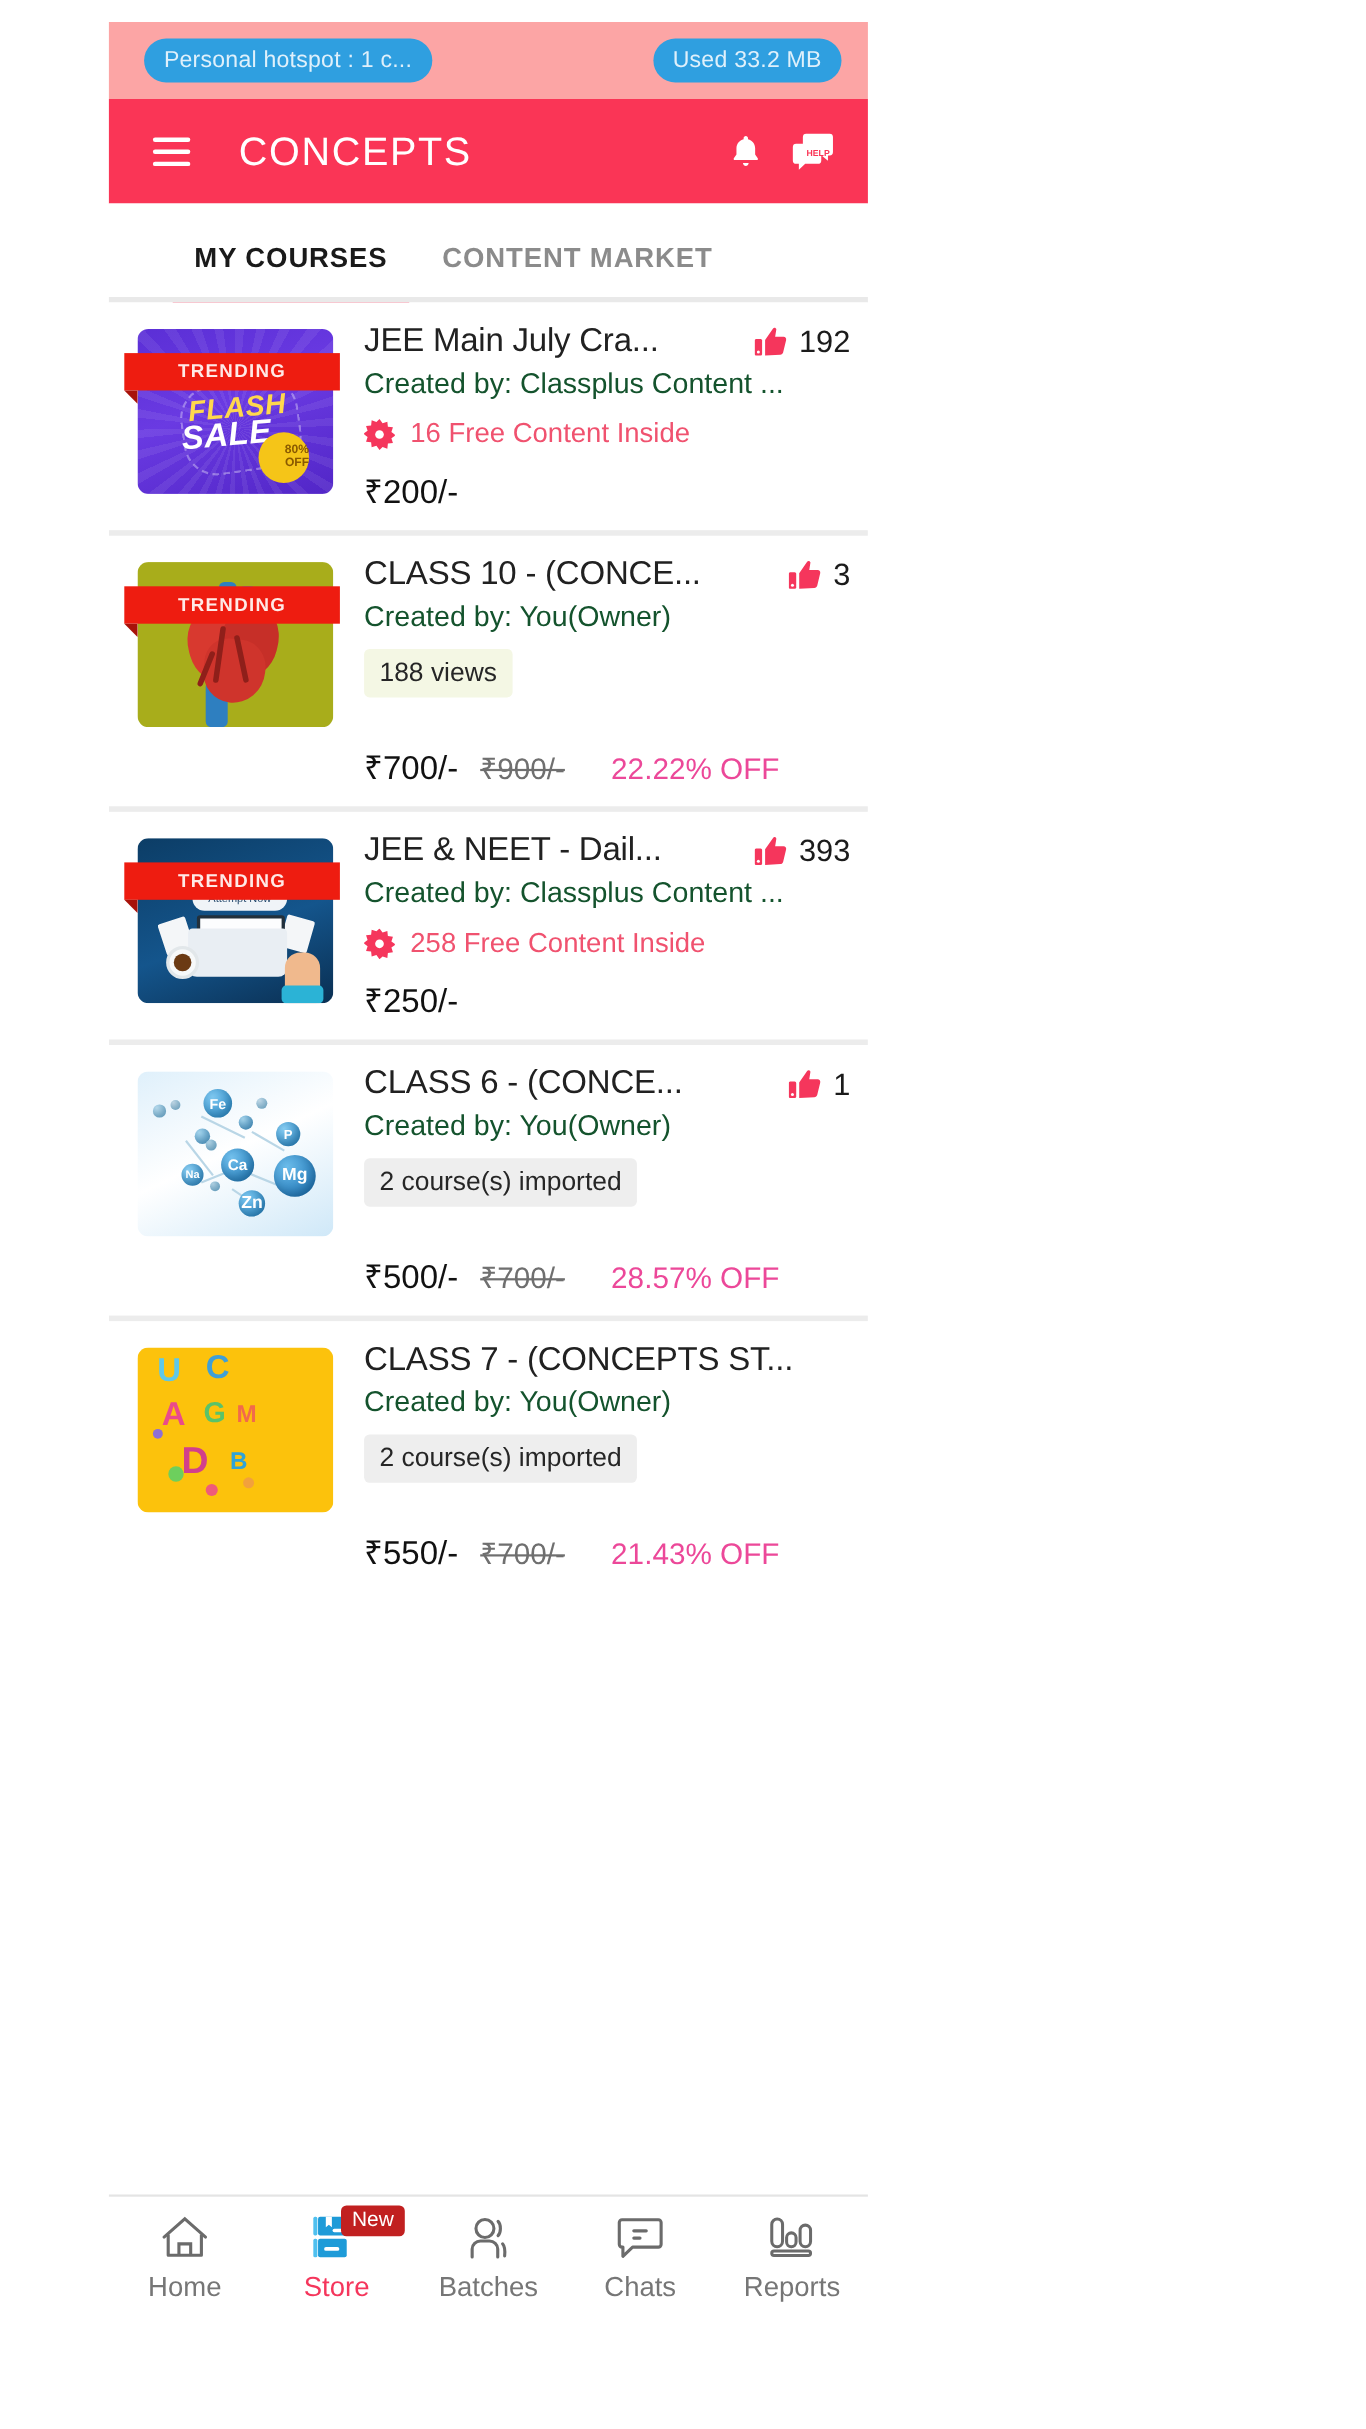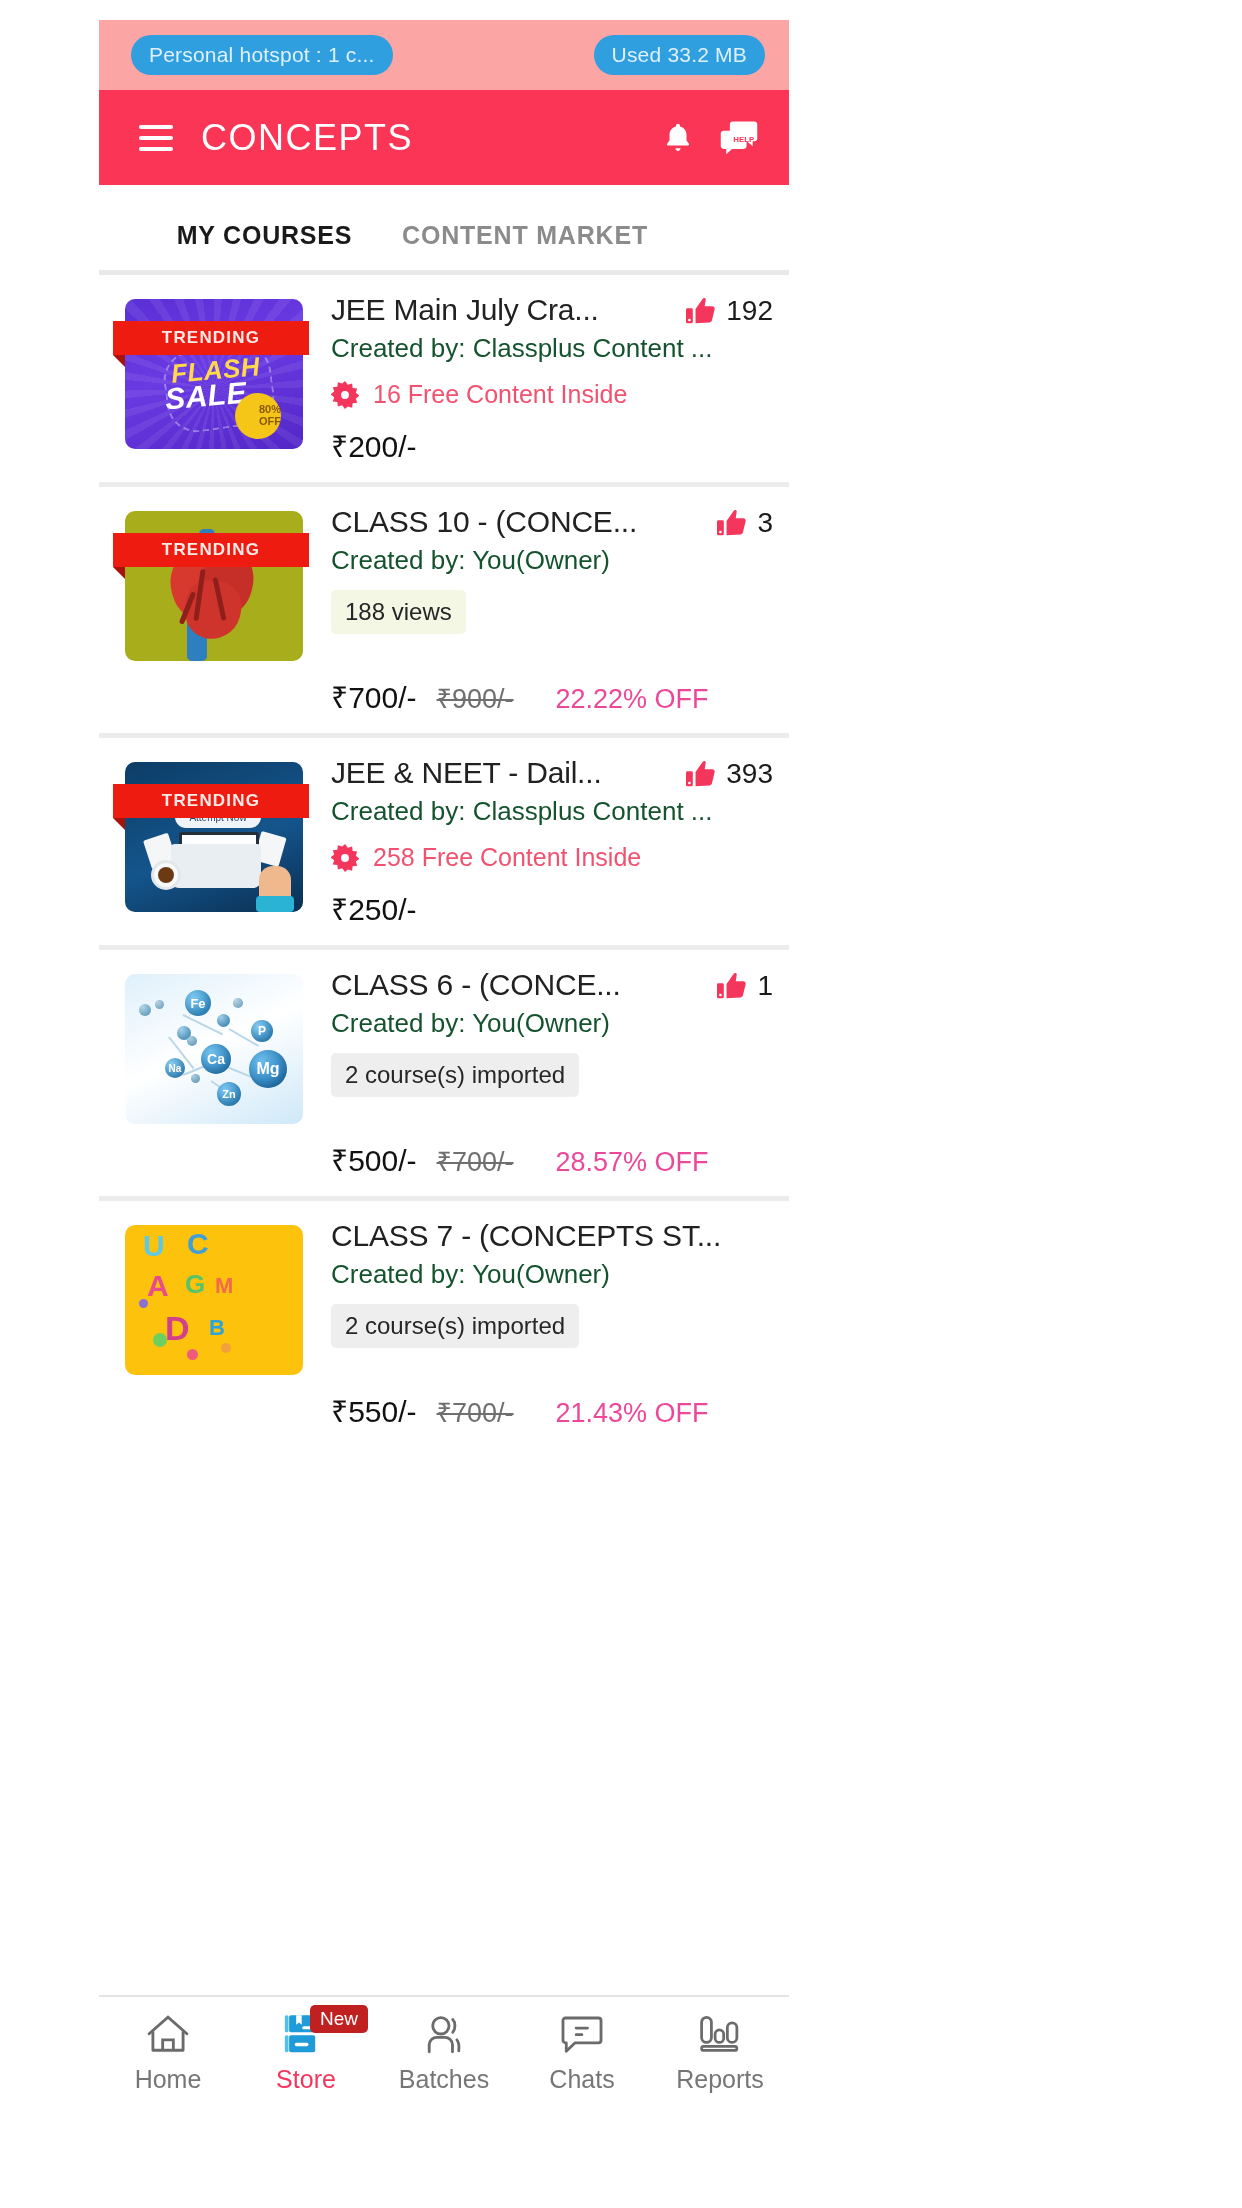--- a/index.html
+++ b/index.html
@@ -54,21 +54,21 @@
     width: 34px; height: 26px;
     display: flex; flex-direction: column; justify-content: space-between;
     margin-left: 18px;
     cursor: pointer;
   }
   .hamburger span { display:block; height: 4px; background: #fff; border-radius: 2px; }
   .apptitle {
     color: #ffffff;
     font-size: 36px;
     letter-spacing: 1.5px;
-    margin-left: 28px;
+    margin-left: 44px;
     font-weight: 400;
   }
   .appbar-right { margin-left: auto; display:flex; align-items:center; gap: 26px; padding-right: 10px;}
   .bell { width: 30px; height: 34px; position: relative; cursor: pointer;}
   .helpicon { width: 38px; height: 36px; position: relative; cursor:pointer;}
 
   
   .tabs {
     position: absolute;
     left: 99px; top: 185px;
@@ -462,21 +462,21 @@
             <div class="mol-line" style="left:104px;top:54px;width:34px;transform:rotate(30deg);"></div>
             <div class="mol-line" style="left:44px;top:62px;width:40px;transform:rotate(52deg);"></div>
             <div class="mol-line" style="left:58px;top:100px;width:34px;transform:rotate(-22deg);"></div>
             <div class="mol-line" style="left:92px;top:88px;width:44px;transform:rotate(22deg);"></div>
             <div class="mol-line" style="left:86px;top:106px;width:34px;transform:rotate(34deg);"></div>
             <div class="mol" style="left:60px;top:16px;width:26px;height:26px;font-size:13px;background:radial-gradient(circle at 32% 28%,#7ec6ee,#1f86c8);">Fe</div>
             <div class="mol" style="left:126px;top:46px;width:22px;height:22px;font-size:12px;background:radial-gradient(circle at 32% 28%,#86cbf0,#1b7fc2);">P</div>
             <div class="mol" style="left:76px;top:70px;width:30px;height:30px;font-size:14px;background:radial-gradient(circle at 32% 28%,#73c0ec,#1472b5);">Ca</div>
             <div class="mol" style="left:124px;top:76px;width:38px;height:38px;font-size:16px;background:radial-gradient(circle at 32% 28%,#6bbcea,#0f67ac);">Mg</div>
             <div class="mol" style="left:40px;top:84px;width:20px;height:20px;font-size:10px;background:radial-gradient(circle at 32% 28%,#8bcef1,#2182c4);">Na</div>
-            <div class="mol" style="left:92px;top:108px;width:24px;height:24px;font-size:11px;background:radial-gradient(circle at 32% 28%,#7cc6ee,#1a7dc0);">Zn</div>
+            <div class="mol" style="left:92px;top:108px;width:24px;height:24px;font-size:16px;background:radial-gradient(circle at 32% 28%,#7cc6ee,#1a7dc0);">Zn</div>
             <div class="mol" style="left:14px;top:30px;width:12px;height:12px;background:radial-gradient(circle at 30% 26%,#bfe4f7,#6bb4dd);"></div>
             <div class="mol" style="left:30px;top:26px;width:9px;height:9px;background:radial-gradient(circle at 30% 26%,#cfeafa,#7cbfe3);"></div>
             <div class="mol" style="left:108px;top:24px;width:10px;height:10px;background:radial-gradient(circle at 30% 26%,#cfeafa,#7cbfe3);"></div>
             <div class="mol" style="left:52px;top:52px;width:14px;height:14px;background:radial-gradient(circle at 30% 26%,#a9daf3,#4a9fd4);"></div>
             <div class="mol" style="left:92px;top:40px;width:13px;height:13px;background:radial-gradient(circle at 30% 26%,#a9daf3,#3d96cf);"></div>
             <div class="mol" style="left:62px;top:62px;width:10px;height:10px;background:radial-gradient(circle at 30% 26%,#bfe4f7,#6bb4dd);"></div>
             <div class="mol" style="left:66px;top:100px;width:9px;height:9px;background:radial-gradient(circle at 30% 26%,#bfe4f7,#6bb4dd);"></div>
           </div>
         </div>
       </div>

